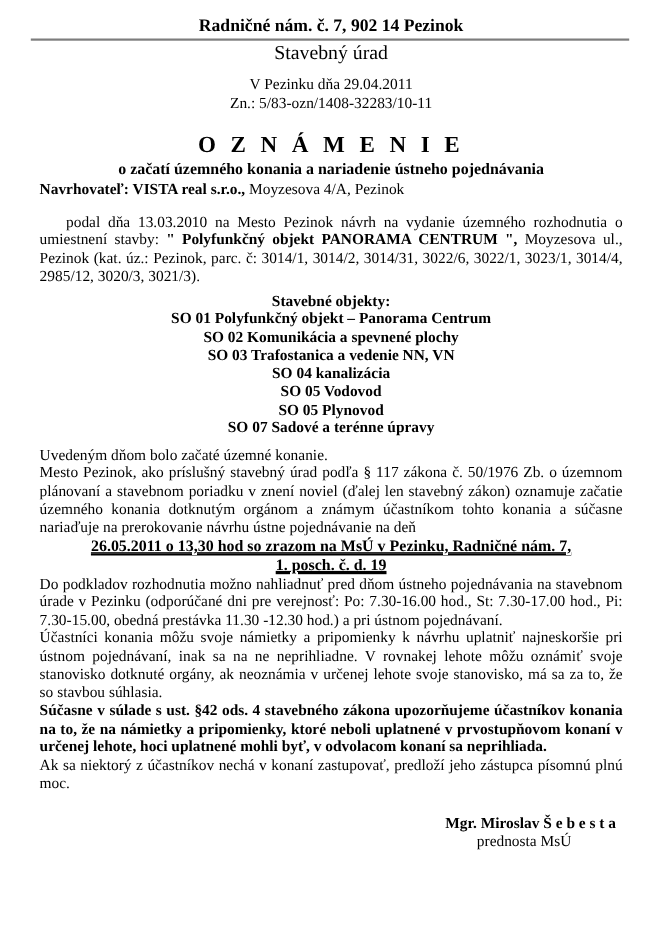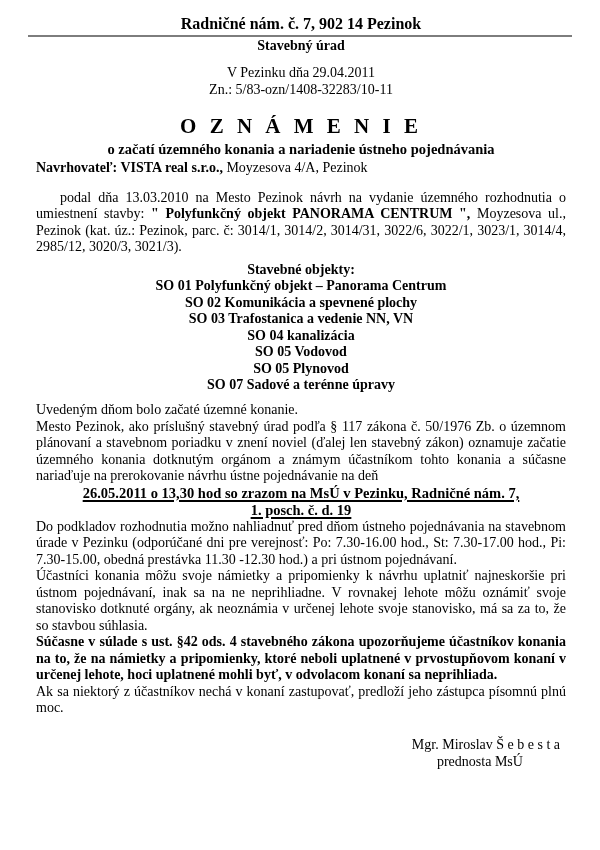--- a/index.html
+++ b/index.html
@@ -18,51 +18,51 @@
   .letterhead { text-align: center; }
   .city-title {
     font-size: 30px; font-weight: bold; white-space: pre;
     line-height: 1.15; margin-top: 2px;
   }
   .lh-address { font-size: 16px; font-weight: bold; margin-top: 1px; }
   .lh-rule {
     height: 2px; background: #7d7d7d; border: 0;
     margin: 1px -6px 1px -8px;
   }
-  .lh-office { font-size: 14px; font-weight: bold; }
+  .lh-office { font-size: 18px; font-weight: normal; }
 
   
   .meta { margin-top: 11px; text-align: center; }
 
   
   .title-block { text-align: center; margin-top: 16px; }
   .title-main { font-size: 21px; font-weight: bold; letter-spacing: 4px; white-space: pre; }
   .title-sub { font-size: 14.5px; font-weight: bold; margin-top: 2px; }
 
   p { margin: 0; }
   .justify { text-align: justify; }
   .bold { font-weight: bold; }
 
   .applicant { margin-top: 2px; }
   .para-application { margin-top: 13px; text-indent: 24px; }
 
   .structures { margin-top: 6px; font-weight: bold; text-align: center; }
 
   .block-main { margin-top: 8px; }
 
-  .hearing { text-align: center; font-weight: bold; font-size: 14.5px; }
+  .hearing { text-align: center; font-weight: bold; font-size: 14.5px; text-decoration: underline; }
   .hearing-line {
     text-decoration: underline;
     text-decoration-thickness: 2px;
     text-underline-offset: 2px;
   }
 
   .signature { margin-top: 20px; text-align: right; padding-right: 6px; }
   .sig-inner { display: inline-block; text-align: center; }
-  .sig-name { font-weight: normal; margin-left: 12px; }
+  .sig-name { font-weight: bold; margin-left: 12px; }
 </style>
 </head>
 <body>
 
 <div class="page">
 
   <header class="letterhead">
     <div class="lh-address">Radničné nám. č. 7, 902 14 Pezinok</div>
     <div class="lh-rule"></div>
     <div class="lh-office">Stavebný úrad</div>

